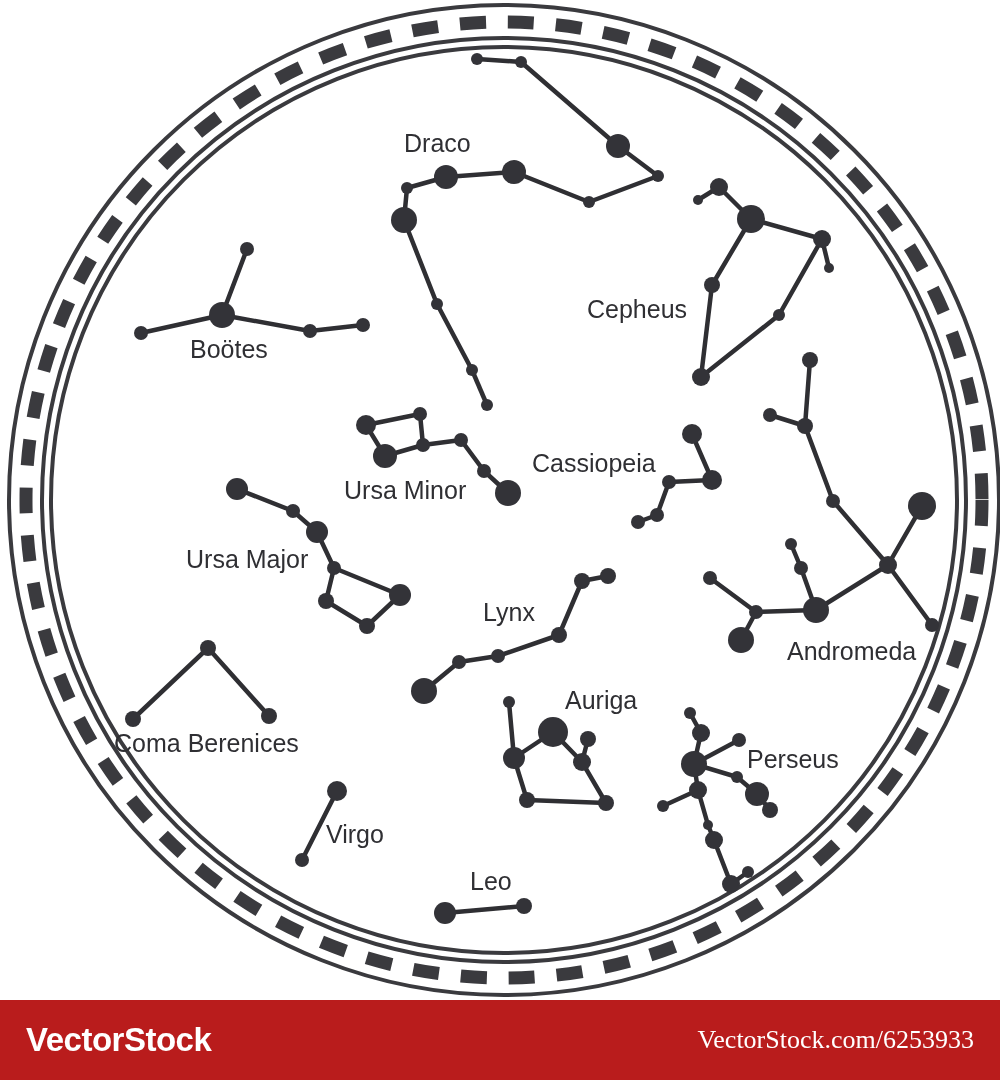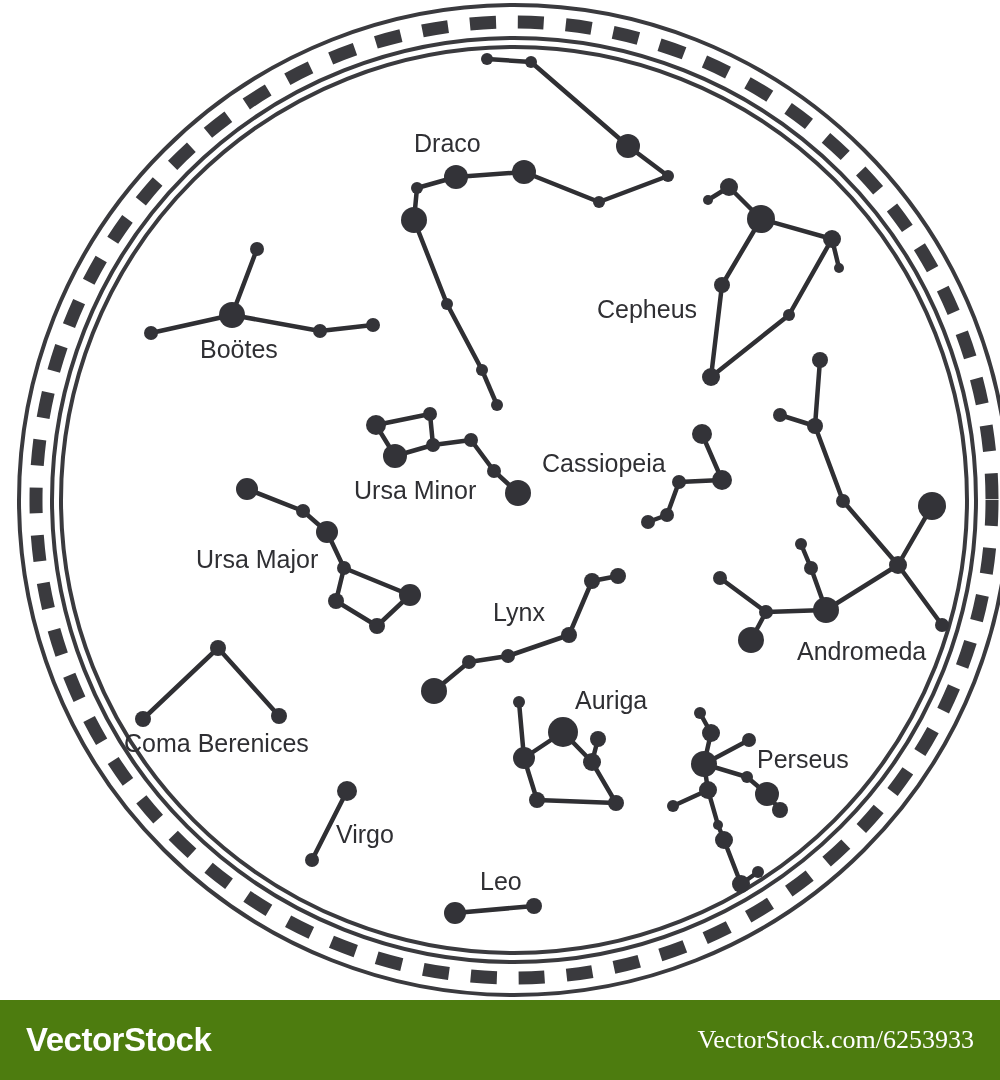--- a/index.html
+++ b/index.html
@@ -9,41 +9,41 @@
   }
   body {
     width: 1000px;
     height: 1080px;
     font-family: "Liberation Sans", sans-serif;
     overflow: hidden;
     position: relative;
   }
   #chart-stage {
     position: absolute;
-    left: 14px;
+    left: 4px;
     top: 0;
     width: 987px;
     height: 1000px;
   }
   #sky-svg {
     display: block;
     width: 1000px;
     height: 1000px;
   }
   .constellation-label {
     font-family: "Liberation Sans", sans-serif;
     fill: #2f2f33;
   }
   #footer-bar {
     position: absolute;
     left: 0;
     top: 1000px;
     width: 1000px;
     height: 80px;
-    background: #4d7c0f;
+    background: #b91c1c;
     display: flex;
     align-items: center;
     justify-content: space-between;
     box-sizing: border-box;
     padding: 0 26px;
   }
   #footer-brand {
     color: #ffffff;
     font-size: 33px;
     font-weight: 700;

